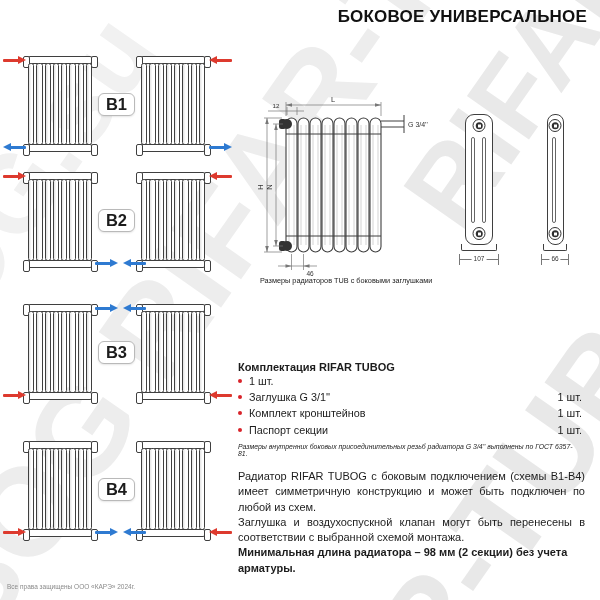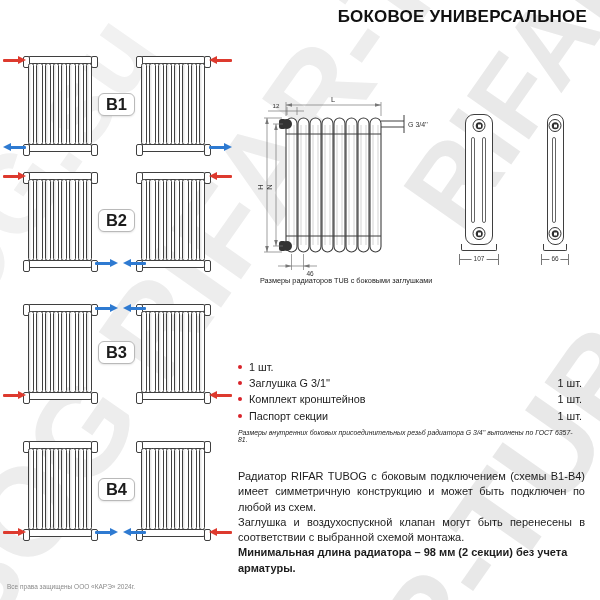--- a/index.html
+++ b/index.html
@@ -367,20 +367,21 @@
     </div>
     <div class="sv-base"></div>
     <div class="dimh">
         <b></b>
         <u></u>
         <span>66</span>
       </div>
   </div>
 
   <div class="equip">
+    <div class="eq-h1">Комплектация RIFAR TUBOG</div>
     <div class="eq-row">
       <span class="dot"></span>
       <span class="eq-qty">1 шт.</span>
     </div>
     <div class="eq-row">
       <span class="dot"></span>
       <span class="eq-name">Заглушка G 3/1''</span>
       <span class="eq-qty">1 шт.</span>
     </div>
     <div class="eq-row">

